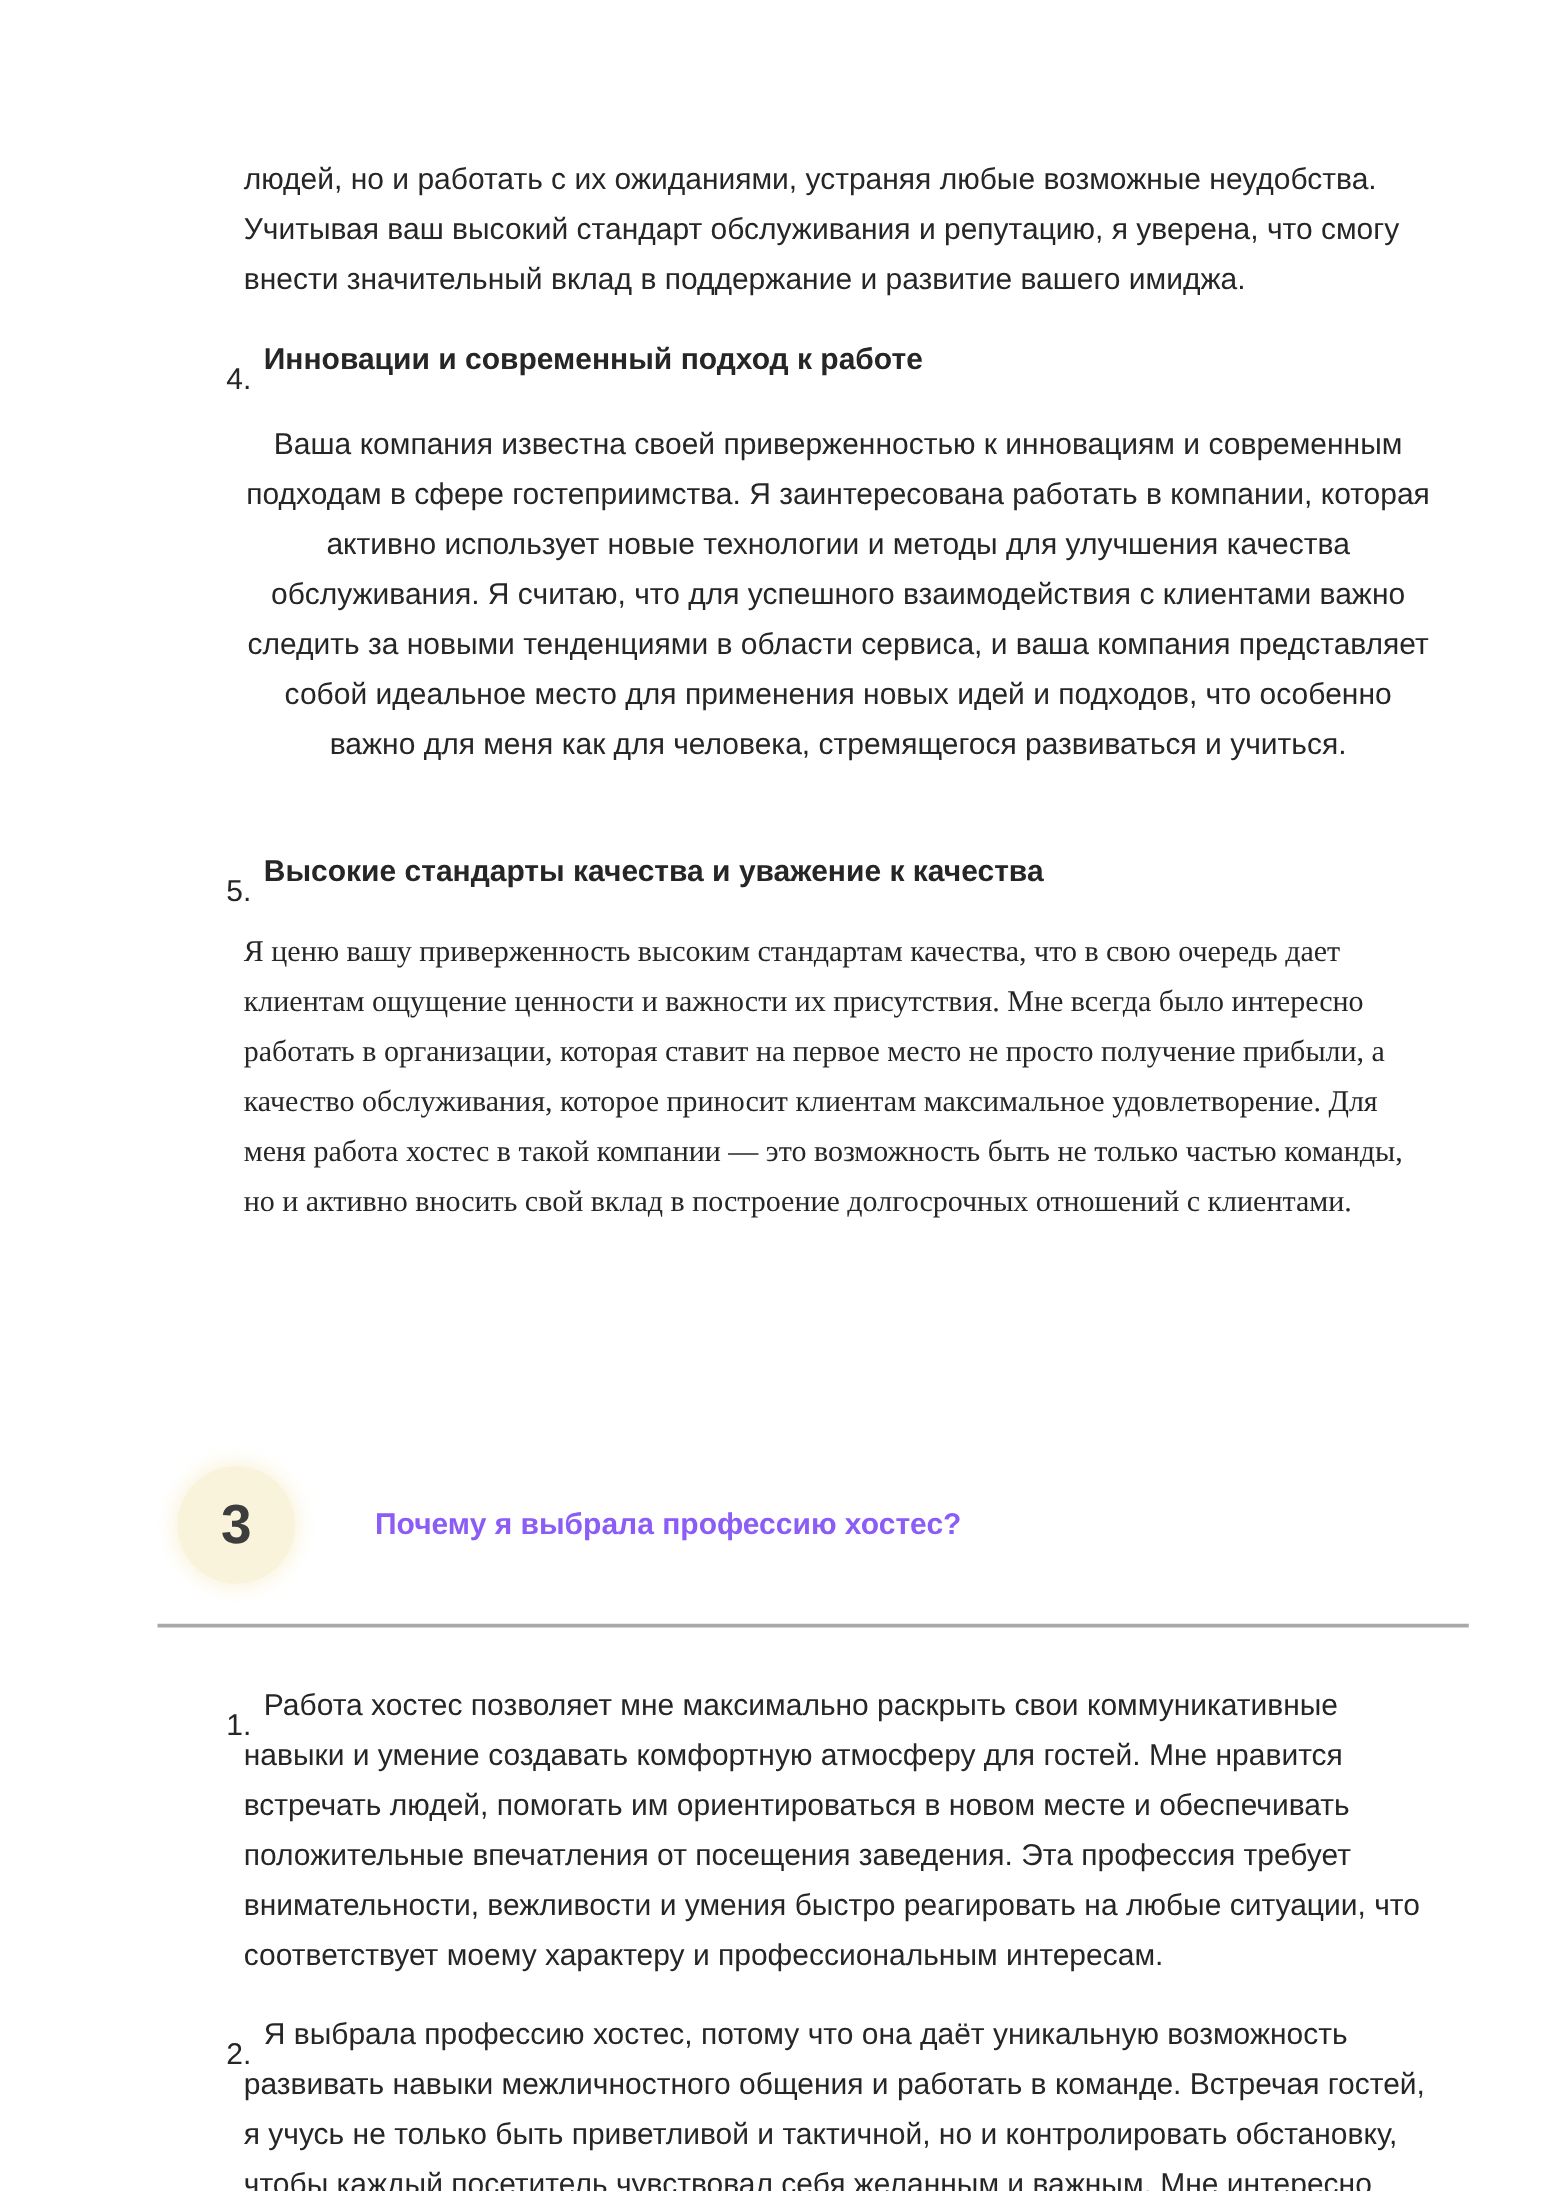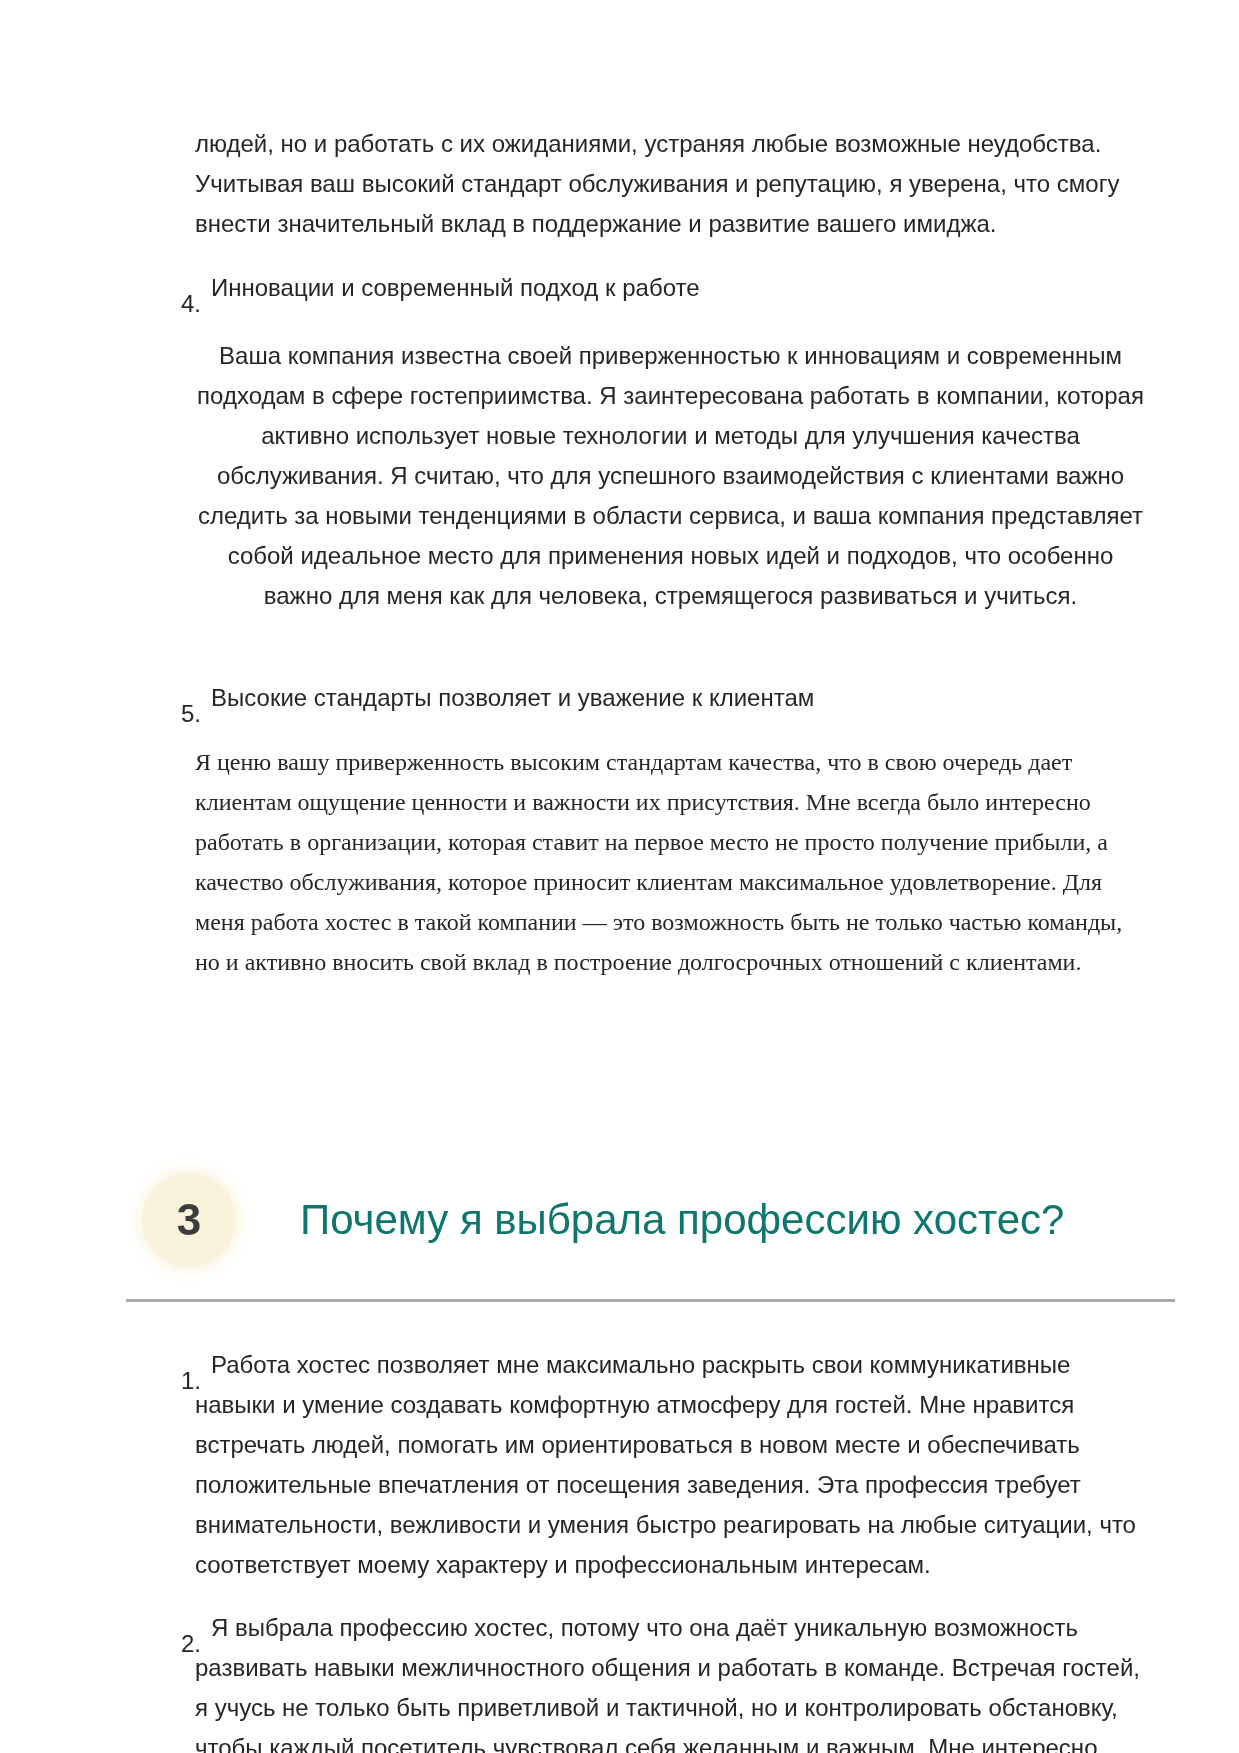--- a/index.html
+++ b/index.html
@@ -21,21 +21,21 @@
   .li {
     position: relative;
     padding-left: 36px;
   }
   .li .num {
     position: absolute;
     left: 6px;
     top: 0;
     font-weight: normal;
   }
-  .li-heading { font-weight: normal; }
+  .li-heading { font-weight: bold; }
   .cont-para { padding-left: 36px; }
 
   .mt-h4   { margin-top: 24px; }
   .mt-p4   { margin-top: 28px; text-align: center; }
   .mt-h5   { margin-top: 62px; }
   .mt-p5   { margin-top: 24px; font-family: Liberation Serif, serif; }
   .mt-a1   { margin-top: 43px; }
   .mt-a2   { margin-top: 23px; }
 
   
@@ -54,24 +54,24 @@
     align-items: center;
     justify-content: center;
     font-size: 44px;
     font-weight: bold;
     color: #3d3d3d;
     background: #faf3dc;
     box-shadow: 0 0 14px 4px rgba(250, 243, 220, 0.9);
   }
   .section-title {
     margin-left: 48px;
-    font-size: 42px;
+    font-size: 24px;
     line-height: 44px;
-    font-weight: normal;
-    color: #0f766e;
+    font-weight: bold;
+    color: #8b5cf6;
   }
   .section-rule {
     height: 3px;
     margin: 10px -13px 0 -17px;
     background: #a9a9a9;
     border: none;
   }
 
   .bottom-divider {
     position: absolute;
@@ -90,21 +90,21 @@
   <p class="cont-para">людей, но и работать с их ожиданиями, устраняя любые возможные неудобства. Учитывая ваш высокий стандарт обслуживания и репутацию, я уверена, что смогу внести значительный вклад в поддержание и развитие вашего имиджа.</p>
 
   <div class="li mt-h4">
     <span class="num">4.</span>
     <span class="li-heading">Инновации и современный подход к работе</span>
   </div>
   <p class="cont-para mt-p4">Ваша компания известна своей приверженностью к инновациям и современным подходам в сфере гостеприимства. Я заинтересована работать в компании, которая активно использует новые технологии и методы для улучшения качества обслуживания. Я считаю, что для успешного взаимодействия с клиентами важно следить за новыми тенденциями в области сервиса, и ваша компания представляет собой идеальное место для применения новых идей и подходов, что особенно важно для меня как для человека, стремящегося развиваться и учиться.</p>
 
   <div class="li mt-h5">
     <span class="num">5.</span>
-    <span class="li-heading">Высокие стандарты позволяет и уважение к клиентам</span>
+    <span class="li-heading">Высокие стандарты качества и уважение к качества</span>
   </div>
   <p class="cont-para mt-p5">Я ценю вашу приверженность высоким стандартам качества, что в свою очередь дает клиентам ощущение ценности и важности их присутствия. Мне всегда было интересно работать в организации, которая ставит на первое место не просто получение прибыли, а качество обслуживания, которое приносит клиентам максимальное удовлетворение. Для меня работа хостес в такой компании — это возможность быть не только частью команды, но и активно вносить свой вклад в построение долгосрочных отношений с клиентами.</p>
 
   <div class="section-header">
     <div class="section-badge">3</div>
     <div class="section-title">Почему я выбрала профессию хостес?</div>
   </div>
   <div class="section-rule"></div>
 
   <div class="li mt-a1">

